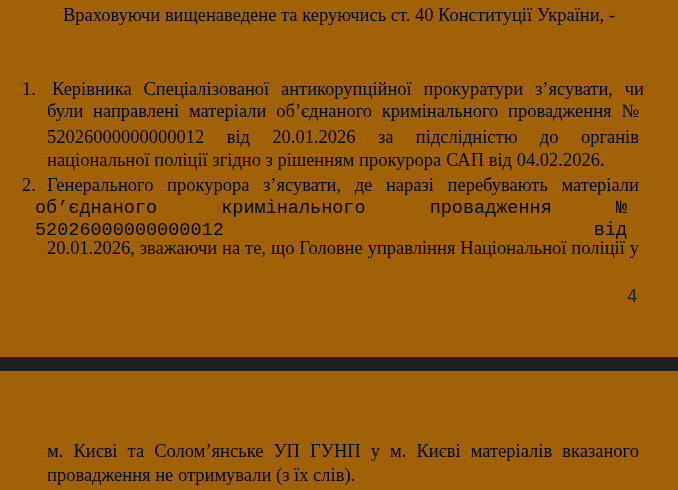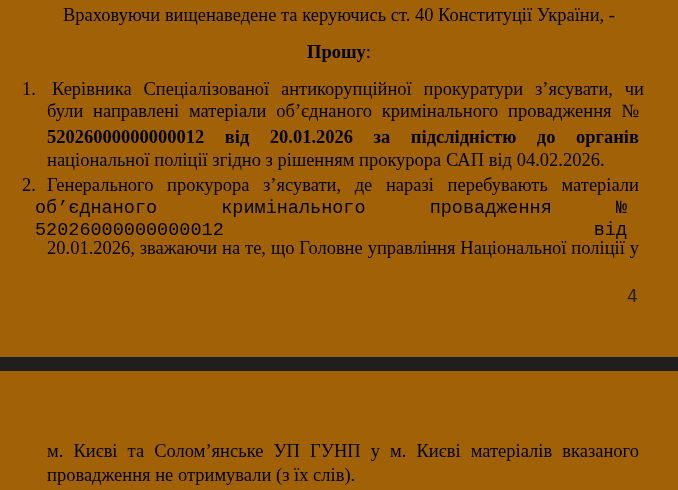--- a/index.html
+++ b/index.html
@@ -28,27 +28,26 @@
     position: absolute; left: 627px; top: 286px;
     font-family: "DejaVu Sans", sans-serif; font-size: 17px; color: #222;
   }
 </style>
 </head>
 <body>
 
 <div class="page page-top">
   <div class="line center" style="top:4px;">Враховуючи вищенаведене та керуючись ст. 40 Конституції України, -</div>
 
-  <div class="line center" style="top:41px;"><span class="bold">Прошу</span><span>:</span></div>
 
   <div>
     <span class="num" style="left:22px; top:78px;">1.</span>
     <div class="line justify" style="left:52px; width:592px; top:78px;">Керівника Спеціалізованої антикорупційної прокуратури з’ясувати, чи</div>
     <div class="line justify" style="left:47px; width:592px; top:100px;">були направлені матеріали об’єднаного кримінального провадження №</div>
-    <div class="line justify" style="left:47px; width:592px; top:126px;font-weight:bold;">52026000000000012 від 20.01.2026 за підслідністю до органів</div>
+    <div class="line justify" style="left:47px; width:592px; top:126px;">52026000000000012 від 20.01.2026 за підслідністю до органів</div>
     <div class="line" style="left:47px; top:149px;">національної поліції згідно з рішенням прокурора САП від 04.02.2026.</div>
   </div>
 
   <div>
     <span class="num" style="left:22px; top:174px;">2.</span>
     <div class="line justify" style="left:47px; width:592px; top:174px;">Генерального прокурора з’ясувати, де наразі перебувають матеріали</div>
     <div class="line justify" style="left:35px; width:592px; top:198px;font-family:Liberation Mono, monospace;">об’єднаного кримінального провадження № 52026000000000012 від</div>
     <div class="line justify" style="left:47px; width:592px; top:222px;margin-top:15px;">20.01.2026, зважаючи на те, що Головне управління Національної поліції у</div>
   </div>
 

